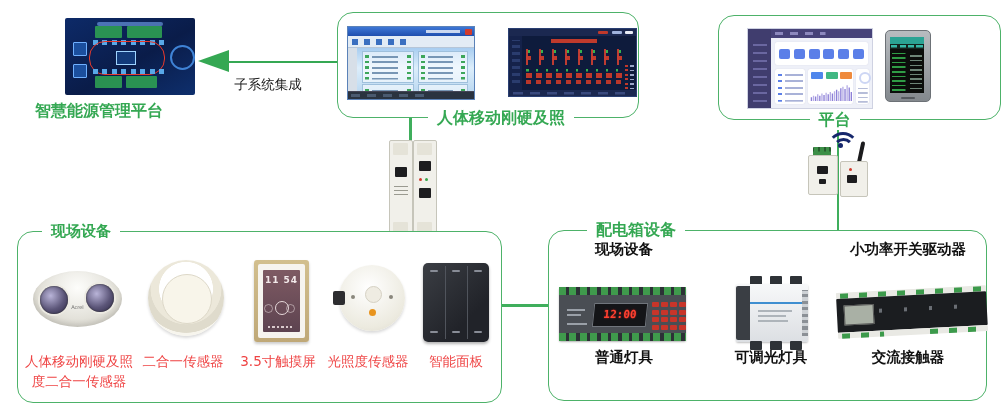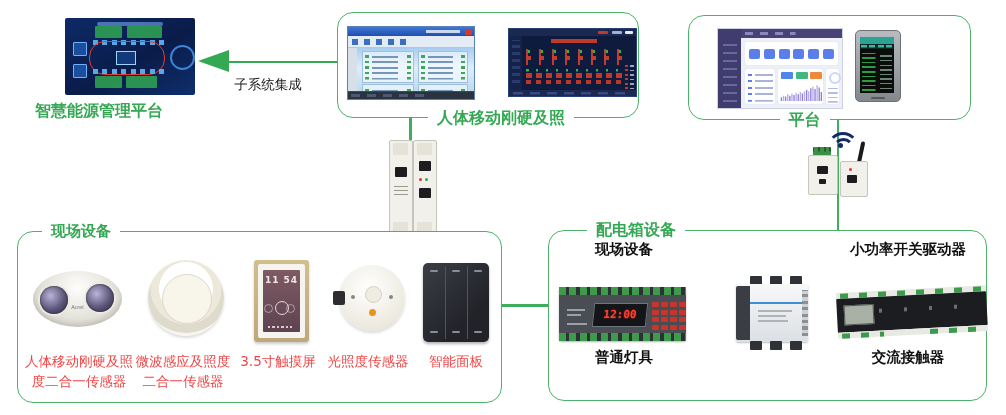--- a/index.html
+++ b/index.html
@@ -268,21 +268,21 @@
       <div class="abs sc-side"></div>
       <div class="abs sc-title"></div>
       <div class="abs sc-band1"></div>
       <div class="abs sc-band2"></div>
       <div class="abs sc-legend"></div>
       <div class="abs sc-bot"></div>
     </div>
     <div class="box-label bottom" style="margin-left:13px;">人体移动刚硬及照</div>
   </div>
 
-  <div class="gbox" style="left:688px;top:15px;width:281px;height:103px;">
+  <div class="gbox" style="left:718px;top:15px;width:281px;height:103px;">
     <div class="abs web">
       <div class="abs w-side"></div>
       <div class="abs w-top"></div>
       <div class="w-card w-tiles">
           <i></i>
           <i></i>
           <i></i>
           <i></i>
           <i></i>
           <i></i>
@@ -409,21 +409,20 @@
           <i></i>
           <i></i>
         </div>
     </div>
 
     <div class="fd-label" style="left:-4px;">
       <div>人体移动刚硬及照</div>
       <div>度二合一传感器</div>
     </div>
     <div class="fd-label" style="left:100px;">
-      <div>微波感应及照度</div>
       <div>二合一传感器</div>
     </div>
     <div class="fd-label" style="left:195px;">
       <div>3.5寸触摸屏</div>
     </div>
     <div class="fd-label" style="left:285px;">
       <div>光照度传感器</div>
     </div>
     <div class="fd-label" style="left:373px;">
       <div>智能面板</div>
@@ -486,16 +485,17 @@
       <div class="ld-body">
         <div class="ld-lcd"></div>
         <div class="ld-dots"></div>
       </div>
       <div class="ld-rail" style="top:40px;"></div>
       <div class="ld-green" style="left:4px;top:41px;width:42px;"></div>
       <div class="ld-green" style="left:92px;top:41px;width:54px;"></div>
     </div>
 
     <div class="load-label" style="left:-2px;">普通灯具</div>
+    <div class="load-label" style="left:145px;">可调光灯具</div>
     <div class="load-label" style="left:282px;">交流接触器</div>
   </div>
 
 </div>
 
 </body></html>

